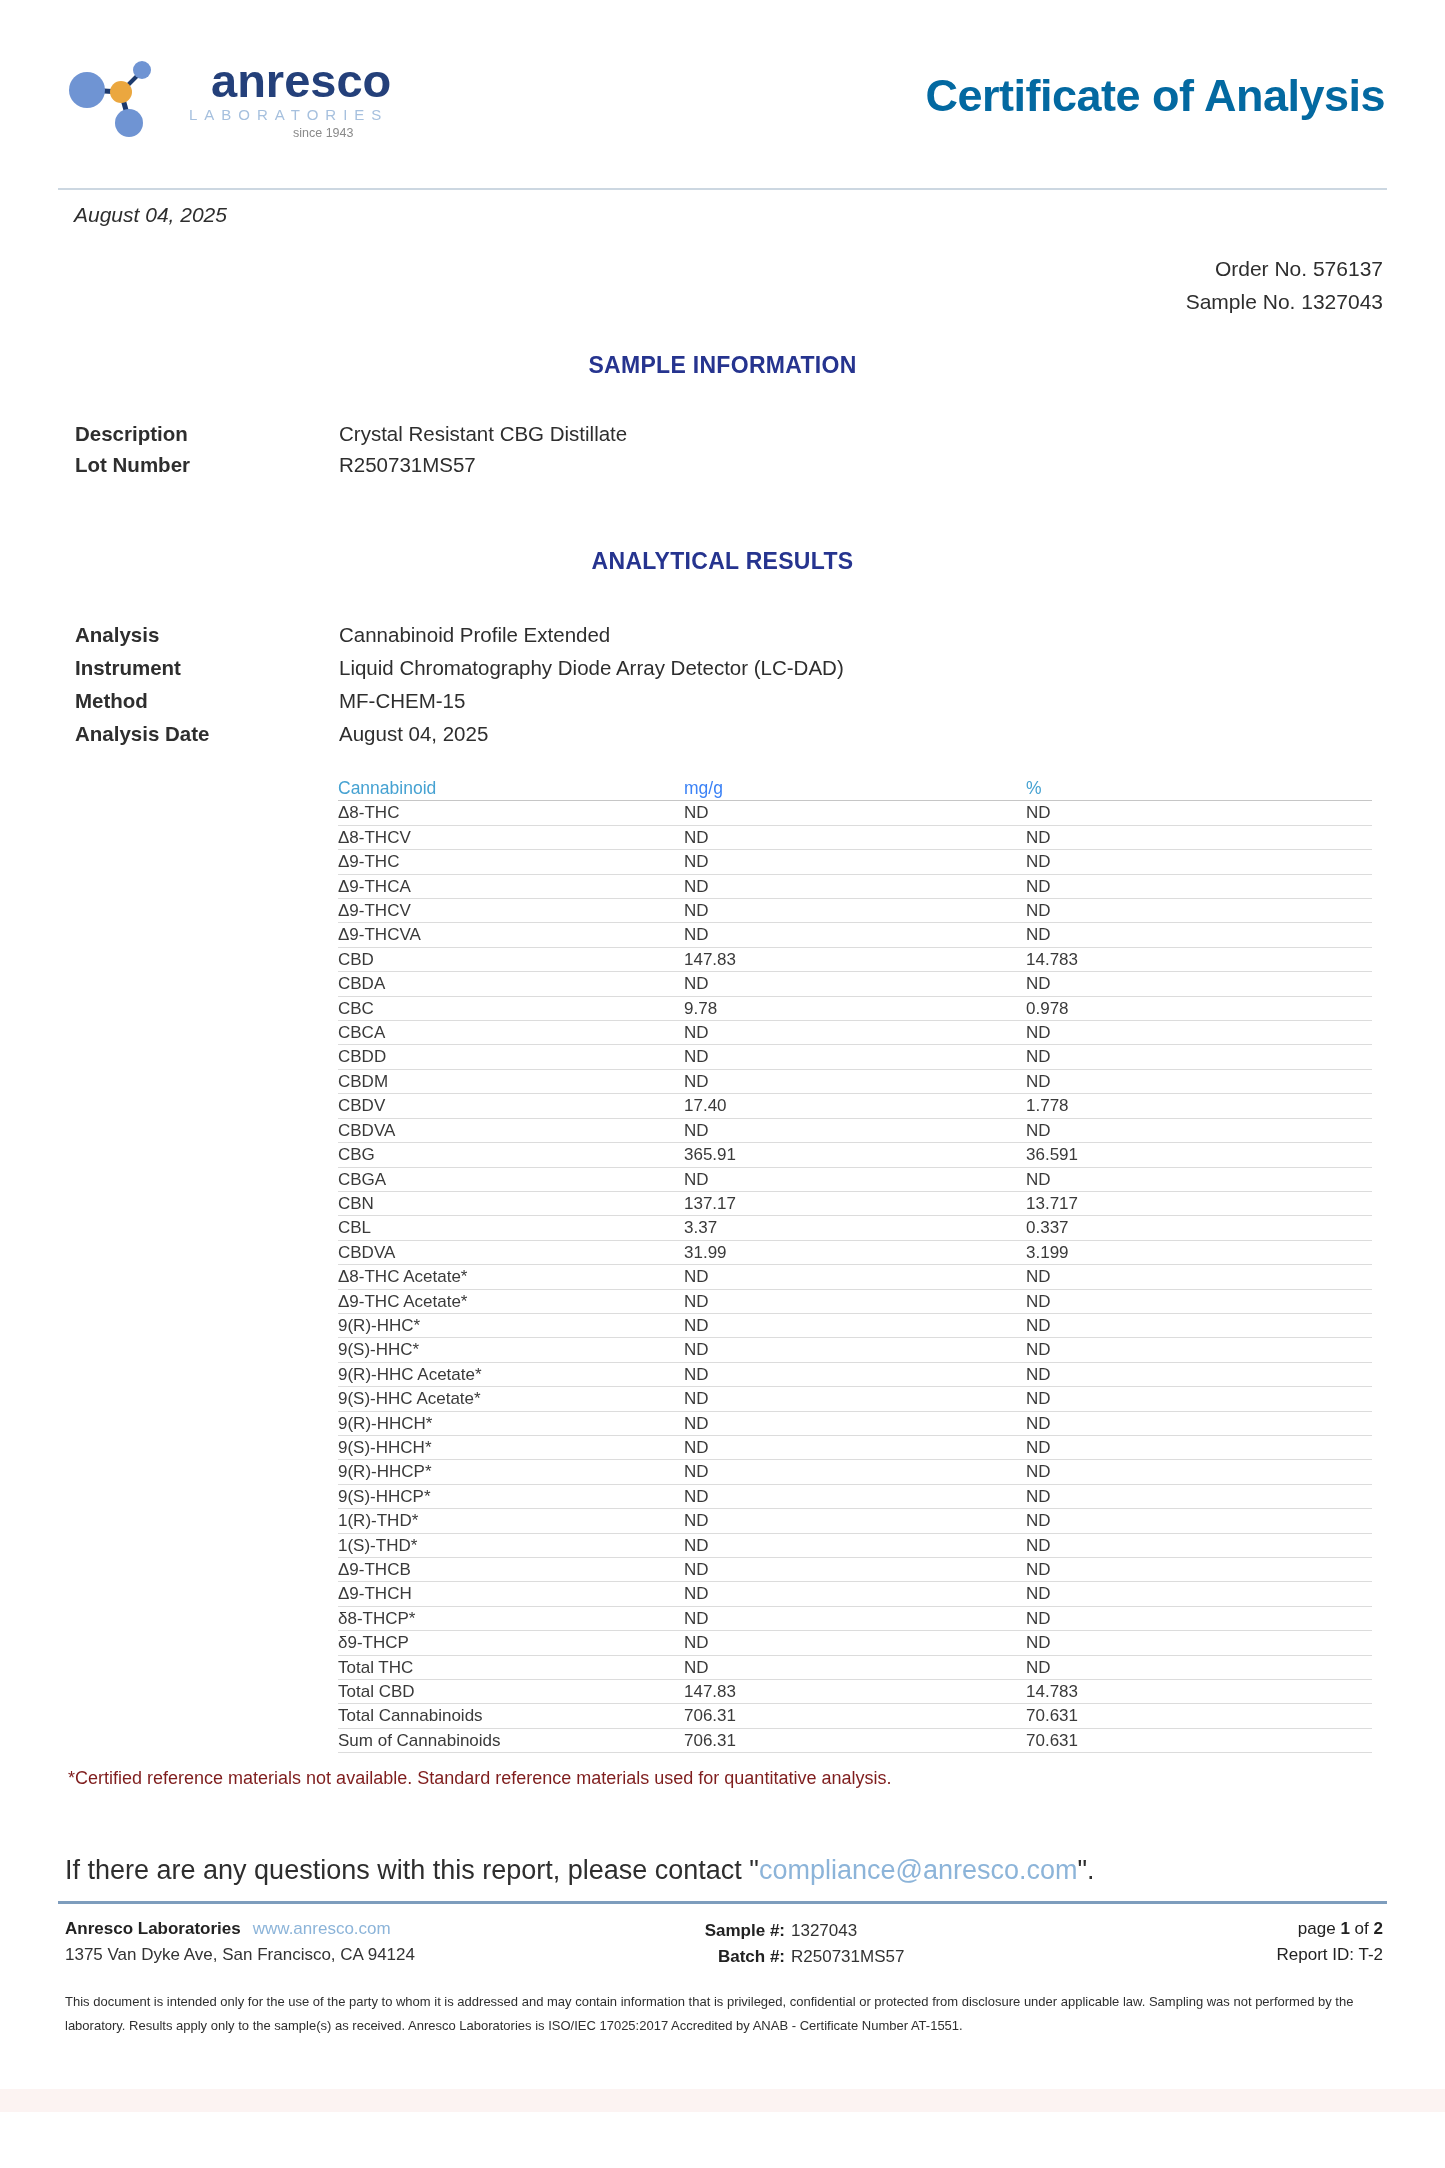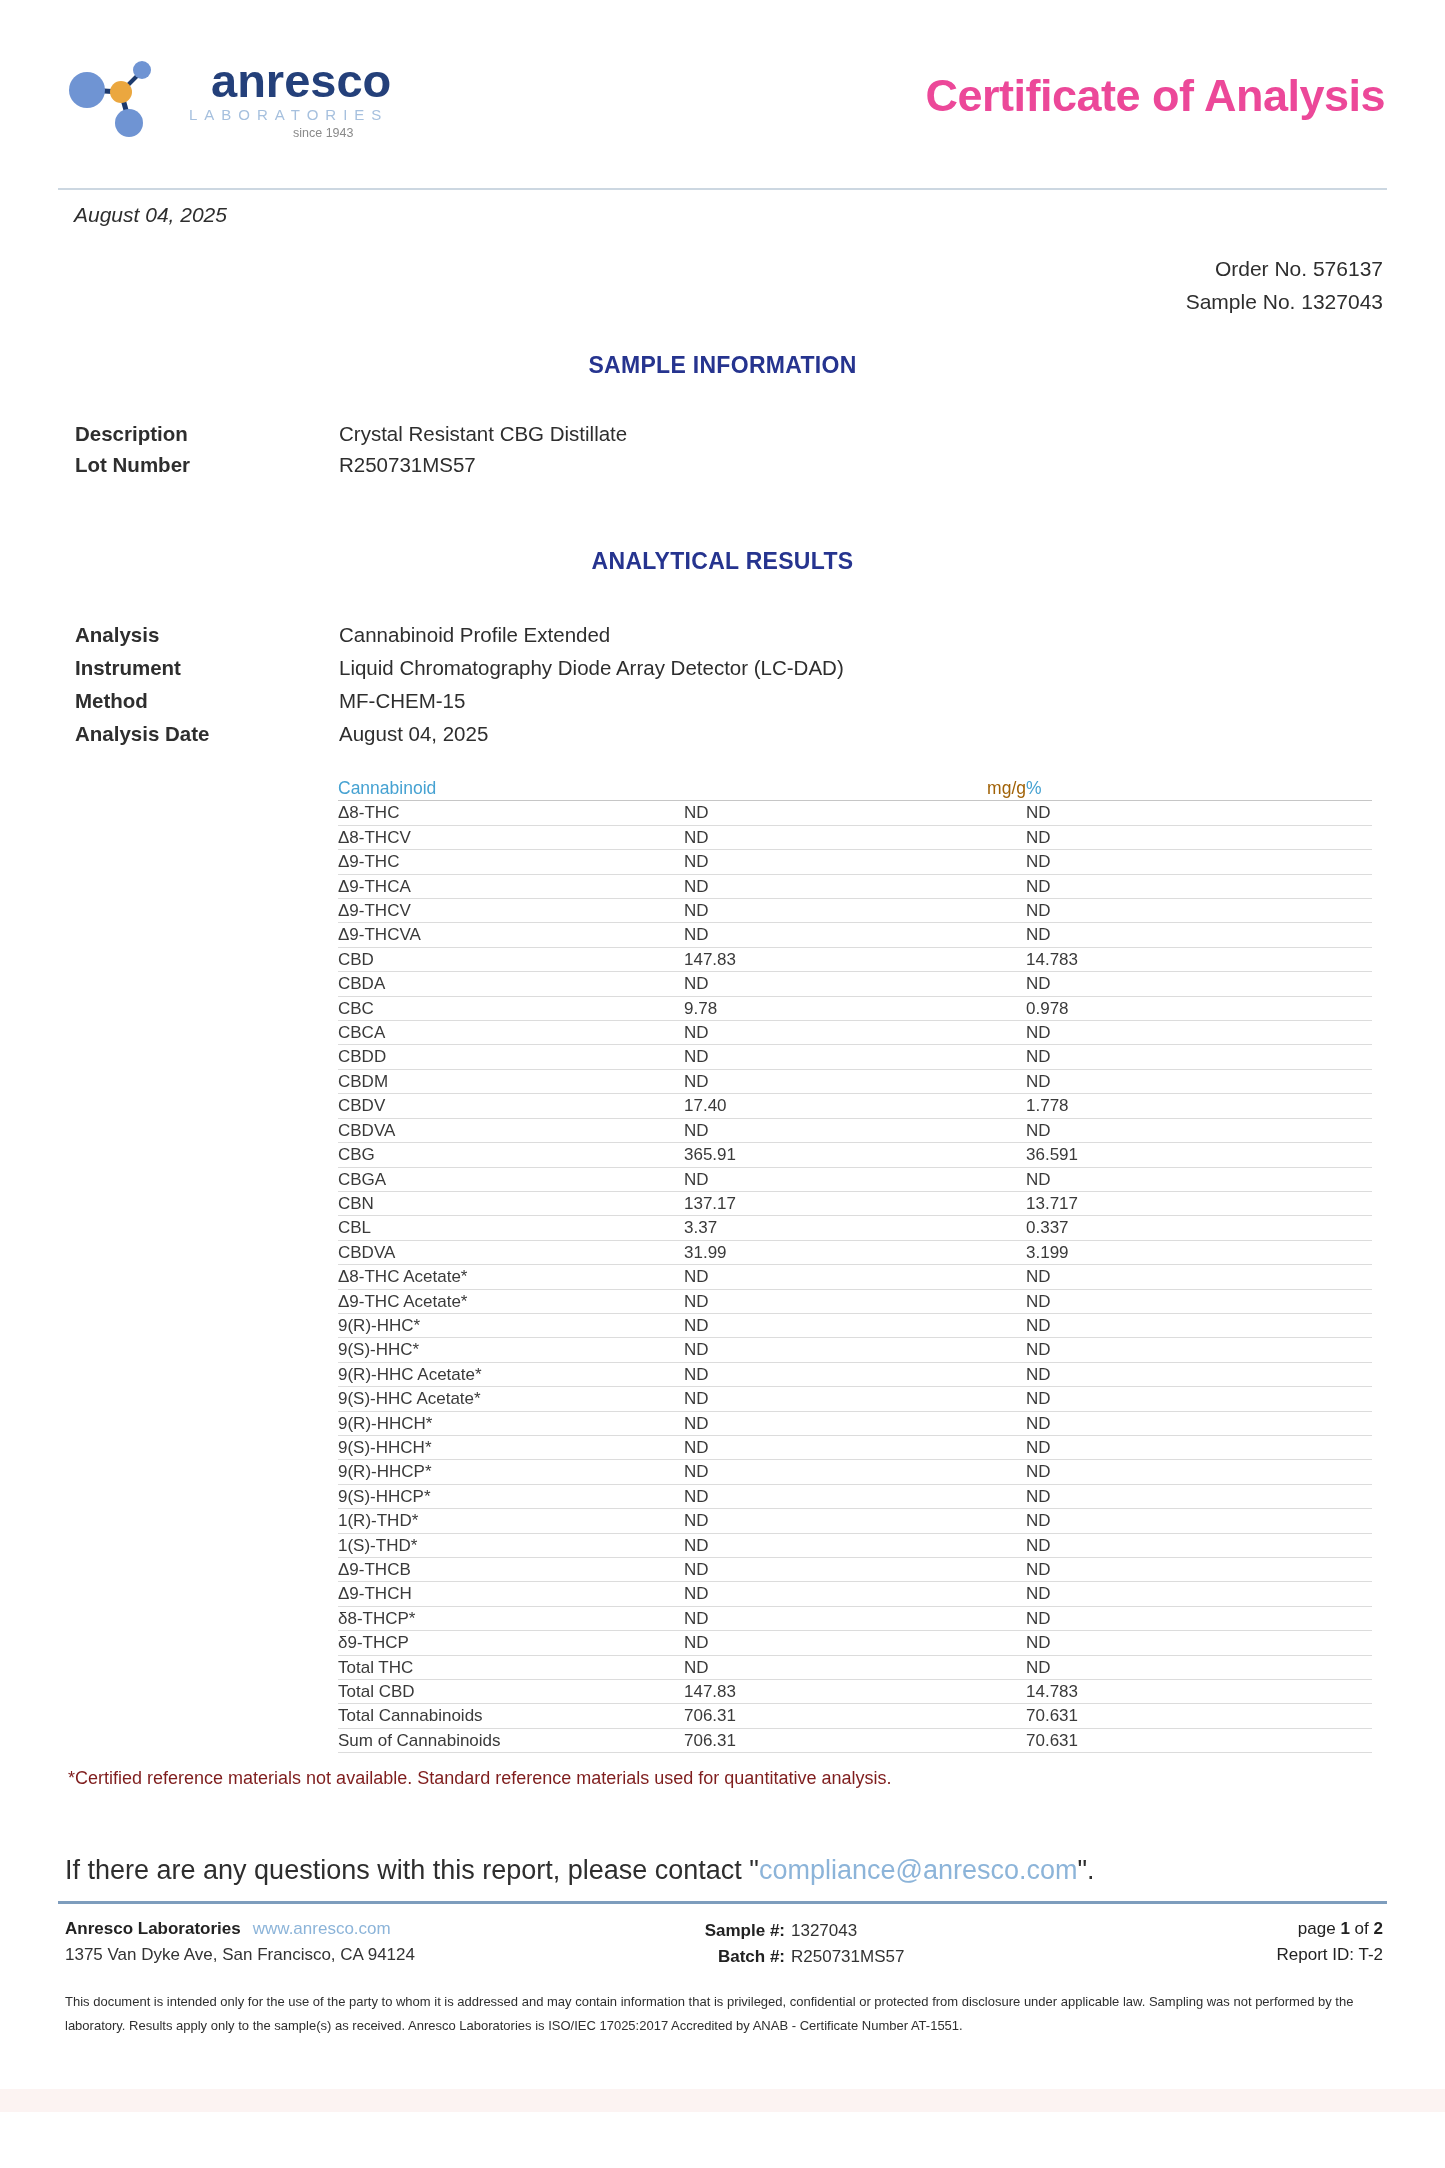--- a/index.html
+++ b/index.html
@@ -78,21 +78,21 @@
       <circle cx="69" cy="75" r="14" fill="#6f94d3"></circle>
       <circle cx="61" cy="44" r="11" fill="#eba73f"></circle>
     </svg>
     <div class="logo-text">
       <div class="logo-brand">anresco</div>
       <div class="logo-sub">LABORATORIES</div>
       <div class="logo-tagline">since 1943</div>
     </div>
   </div>
 
-  <div class="doc-title" style="color:#ec4899;">Certificate of Analysis</div>
+  <div class="doc-title" style="color:#0369a1;">Certificate of Analysis</div>
 
   <div class="divider-top"></div>
 
   <div class="date-line">August 04, 2025</div>
 
   <div class="order-block">
     <div>Order No. 576137</div>
     <div>Sample No. 1327043</div>
   </div>
 
@@ -120,21 +120,21 @@
 
   <table class="results-table">
     <colgroup>
         <col class="c1">
         <col class="c2">
         <col class="c3">
       </colgroup>
     <thead>
       <tr>
         <th style="color:#46a2d2;">Cannabinoid</th>
-        <th style="color:#a16207;text-align:right;">mg/g</th>
+        <th style="color:#3b82f6;">mg/g</th>
         <th style="color:#46a2d2;">%</th>
       </tr>
     </thead>
     <tbody>
         <tr>
           <td>Δ8-THC</td>
           <td>ND</td>
           <td>ND</td>
         </tr>
         <tr>

